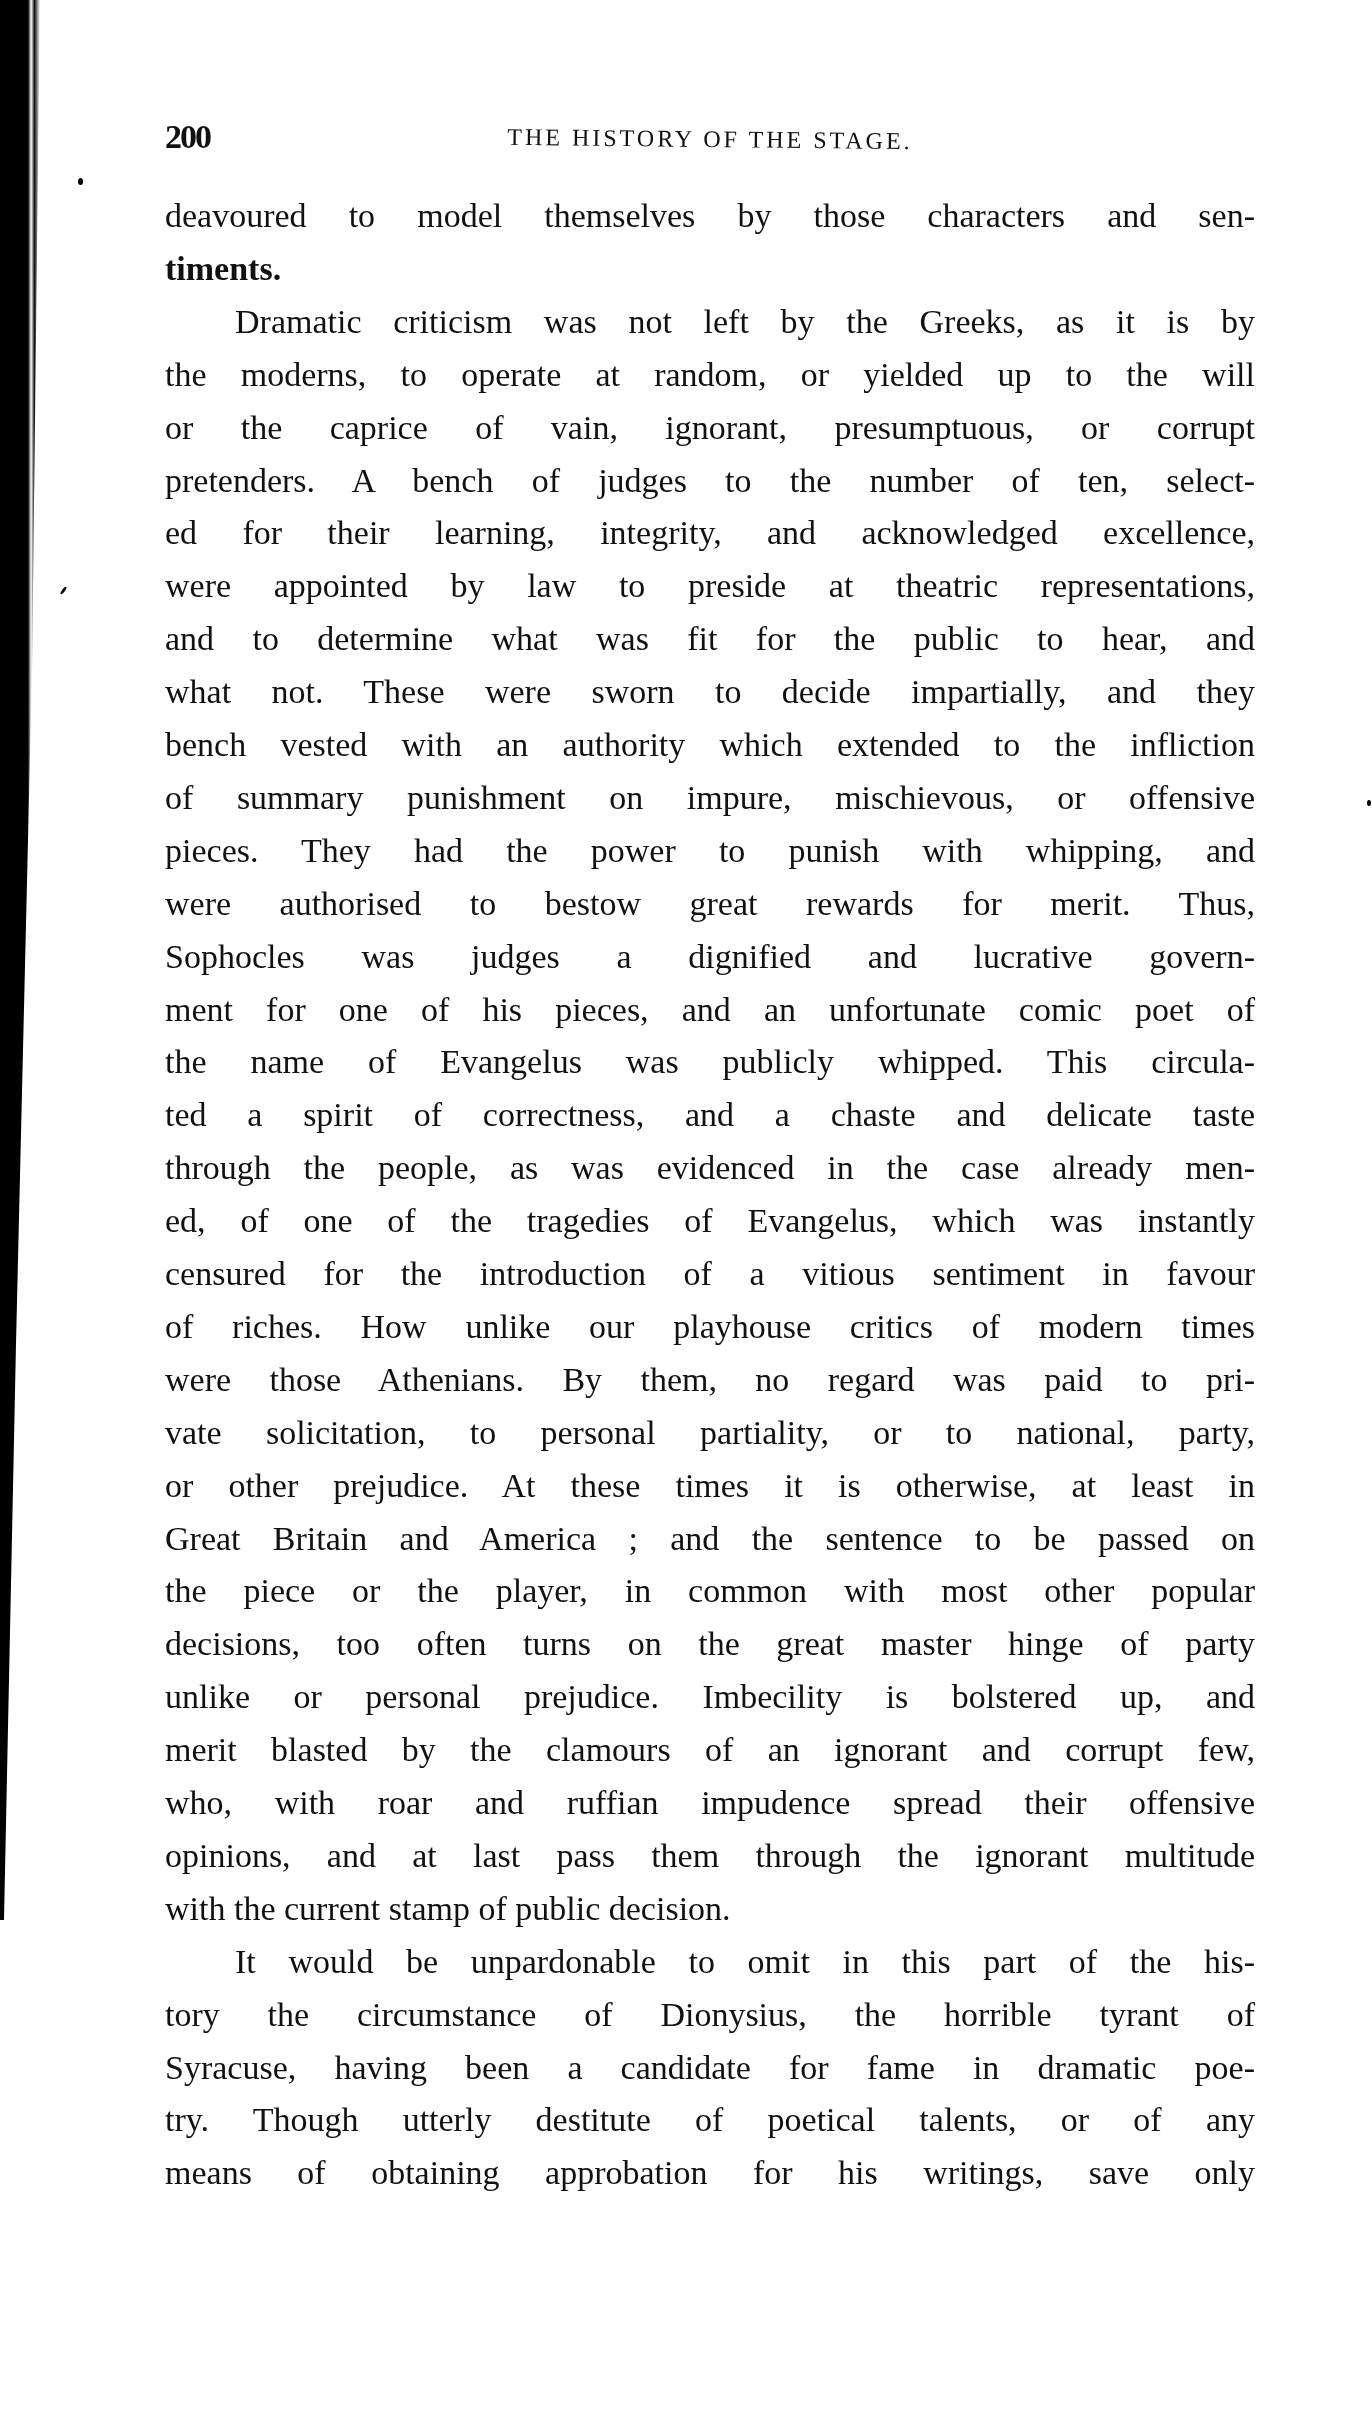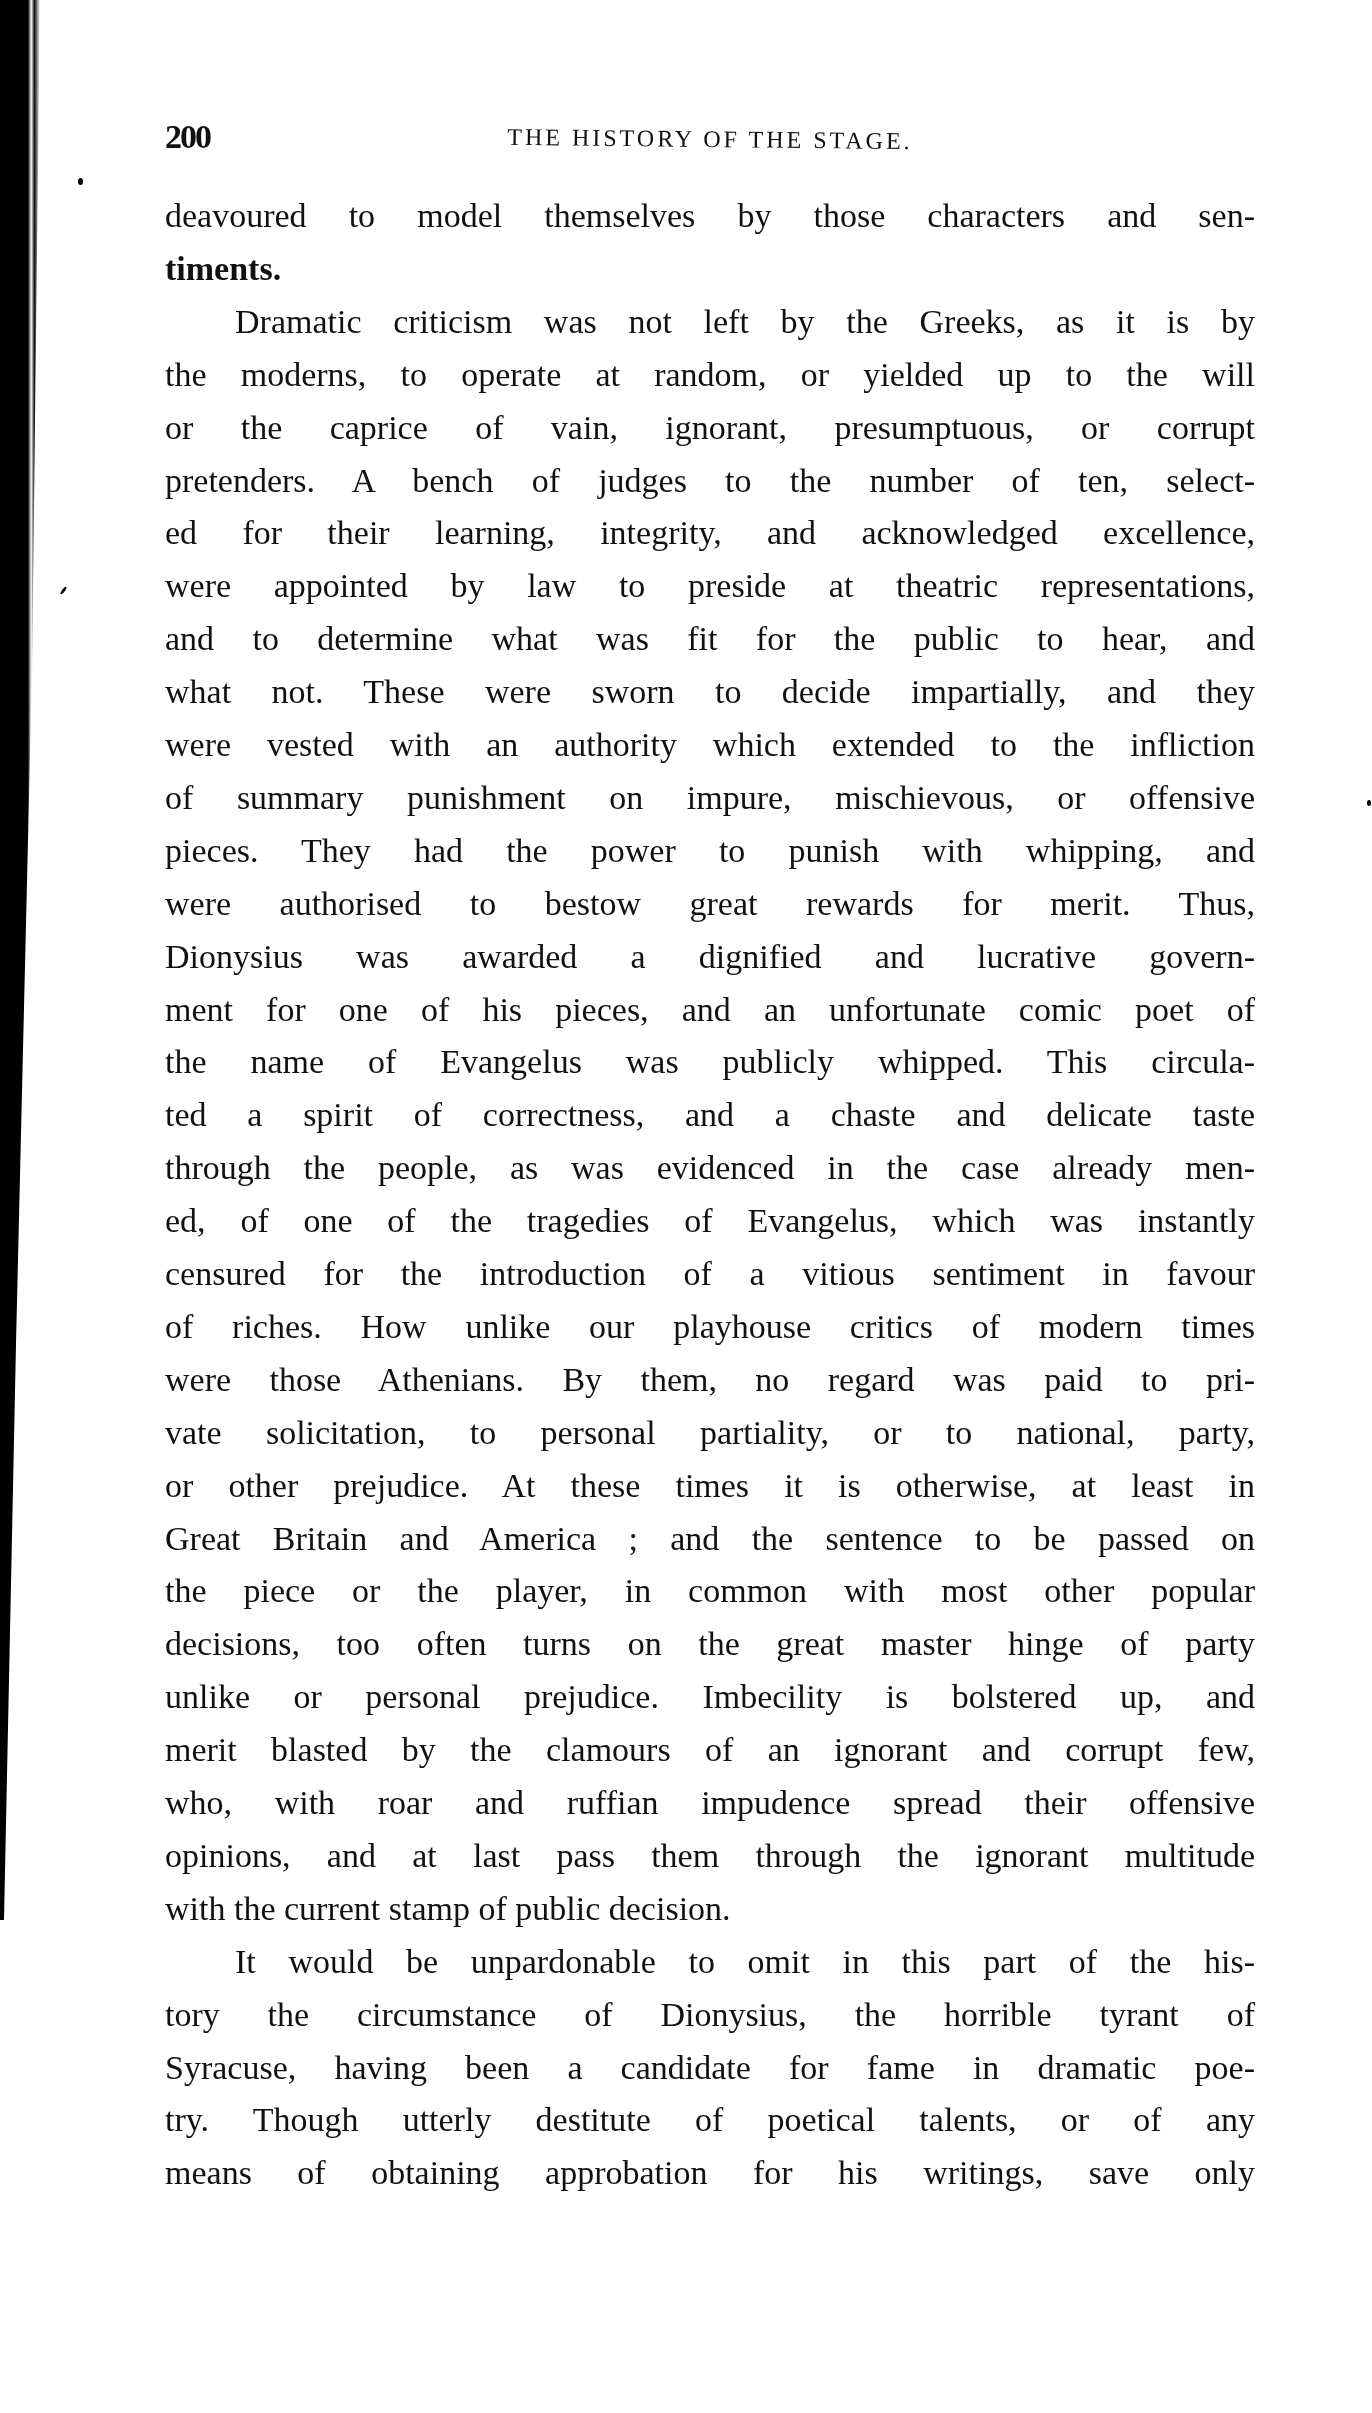--- a/index.html
+++ b/index.html
@@ -46,25 +46,25 @@
       <div class="line" style="top: 190px; white-space: normal;">deavoured to model themselves by those characters and sen-</div>
       <div class="line last" style="top: 242.9px; white-space: normal; font-weight: bold;">timents.</div>
       <div class="line indent" style="top: 295.8px; white-space: normal;">Dramatic criticism was not left by the Greeks, as it is by</div>
       <div class="line" style="top: 348.7px; white-space: normal;">the moderns, to operate at random, or yielded up to the will</div>
       <div class="line" style="top: 401.6px; white-space: normal;">or the caprice of vain, ignorant, presumptuous, or corrupt</div>
       <div class="line" style="top: 454.5px; white-space: normal;">pretenders. A bench of judges to the number of ten, select-</div>
       <div class="line" style="top: 507.4px; white-space: normal;">ed for their learning, integrity, and acknowledged excellence,</div>
       <div class="line" style="top: 560.3px; white-space: normal;">were appointed by law to preside at theatric representations,</div>
       <div class="line" style="top: 613.2px; white-space: normal;">and to determine what was fit for the public to hear, and</div>
       <div class="line" style="top: 666.1px; white-space: normal;">what not. These were sworn to decide impartially, and they</div>
-      <div class="line" style="top: 719px; white-space: normal;">were vested with an authority which extended to the infliction</div>
+      <div class="line" style="top: 719px; white-space: normal;">bench vested with an authority which extended to the infliction</div>
       <div class="line" style="top: 771.9px; white-space: normal;">of summary punishment on impure, mischievous, or offensive</div>
       <div class="line" style="top: 824.8px; white-space: normal;">pieces. They had the power to punish with whipping, and</div>
       <div class="line" style="top: 877.7px; white-space: normal;">were authorised to bestow great rewards for merit. Thus,</div>
-      <div class="line" style="top: 930.6px; white-space: normal;">Dionysius was awarded a dignified and lucrative govern-</div>
+      <div class="line" style="top: 930.6px; white-space: normal;">Sophocles was judges a dignified and lucrative govern-</div>
       <div class="line" style="top: 983.5px; white-space: normal;">ment for one of his pieces, and an unfortunate comic poet of</div>
       <div class="line" style="top: 1036.4px; white-space: normal;">the name of Evangelus was publicly whipped. This circula-</div>
       <div class="line" style="top: 1089.3px; white-space: normal;">ted a spirit of correctness, and a chaste and delicate taste</div>
       <div class="line" style="top: 1142.2px; white-space: normal;">through the people, as was evidenced in the case already men-</div>
       <div class="line" style="top: 1195.1px; white-space: normal;">ed, of one of the tragedies of Evangelus, which was instantly</div>
       <div class="line" style="top: 1248px; white-space: normal;">censured for the introduction of a vitious sentiment in favour</div>
       <div class="line" style="top: 1300.9px; white-space: normal;">of riches. How unlike our playhouse critics of modern times</div>
       <div class="line" style="top: 1353.8px; white-space: normal;">were those Athenians. By them, no regard was paid to pri-</div>
       <div class="line" style="top: 1406.7px; white-space: normal;">vate solicitation, to personal partiality, or to national, party,</div>
       <div class="line" style="top: 1459.6px; white-space: normal;">or other prejudice. At these times it is otherwise, at least in</div>

